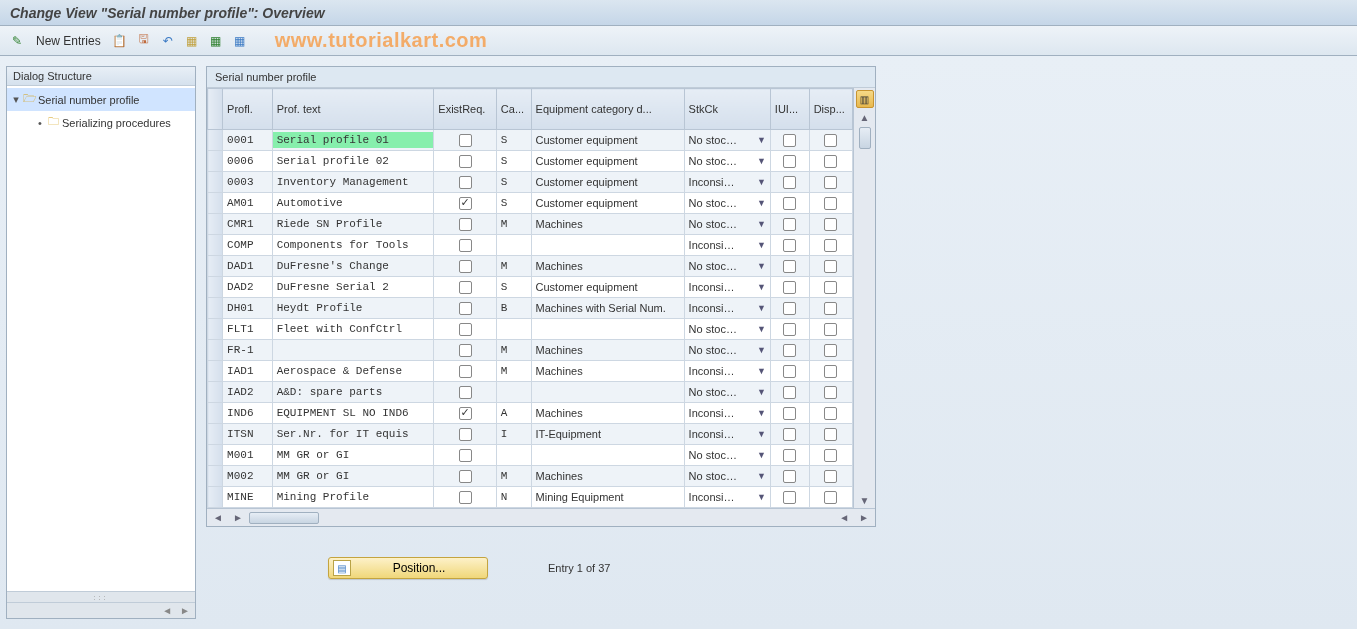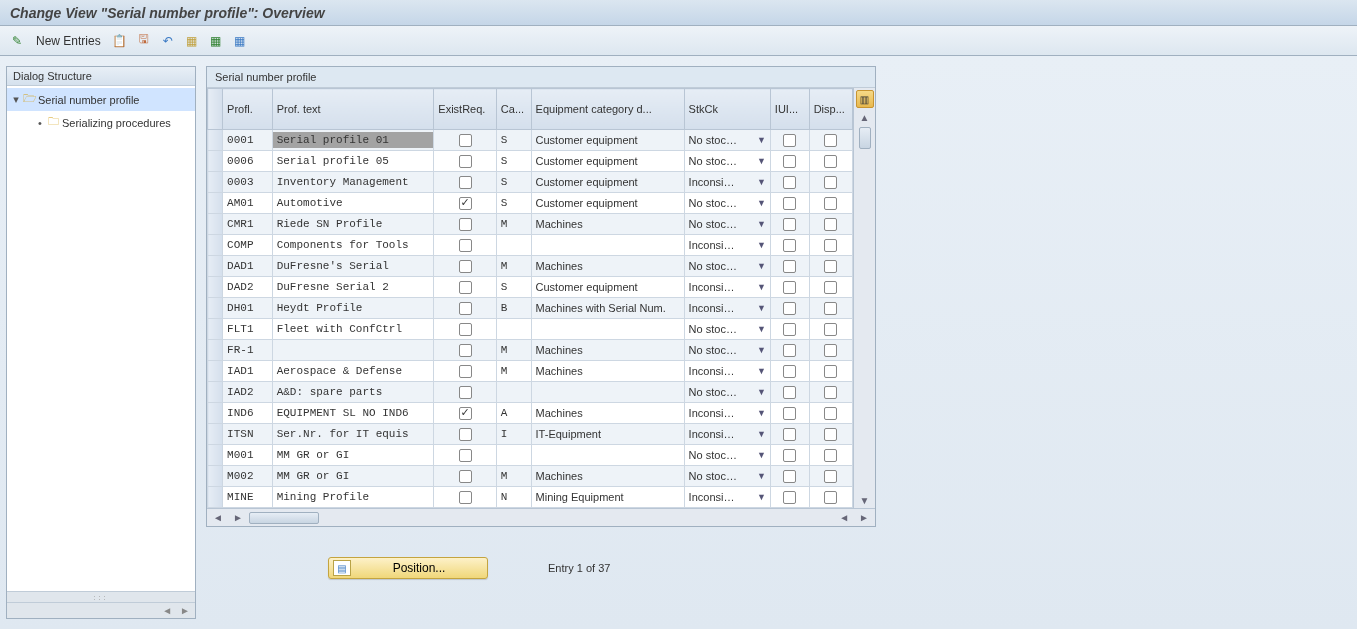--- a/index.html
+++ b/index.html
@@ -23,21 +23,21 @@
   .content { flex: 1; padding: 10px; position: relative; }
   .panel { width: 670px; background: #eef3f8; border: 1px solid #a0b0c0; position: relative;}
   .panel-title { padding: 4px 8px; font-size: 11px; color: #333; background: #dde8f2; border-bottom: 1px solid #c0ccd8;}
   .grid-wrap { display: flex; }
   .grid { border-collapse: collapse; width: 646px; }
   .grid th { background: linear-gradient(#e6edf5, #d4dfec); border: 1px solid #b8c5d4; padding: 14px 4px; font-weight: normal; text-align: left; font-size: 11px; color: #333; white-space: nowrap; overflow: hidden; height: 21px;}
   .grid td { background: #fff; border: 1px solid #cdd7e2; padding: 0; height: 21px; font-size: 11px; vertical-align: middle;}
   .grid tr.alt td { background: #eef3f8; }
   .row-select { width: 14px; background: linear-gradient(to right,#e6edf5, #d4dfec) !important; cursor: pointer;}
   .cell-text { font-family: "Courier New", monospace; font-size: 11px; padding: 2px 4px; display: block; white-space: nowrap; overflow: hidden;}
-  .cell-text.highlighted { background: #a3a3a3; }
+  .cell-text.highlighted { background: #86efac; }
   .cell-check { text-align: center;}
   .chk { width: 13px; height: 13px; border: 1px solid #888; background: #fff; display: inline-block; vertical-align: middle; border-radius: 2px; position: relative; cursor: pointer;}
   .chk.checked::after { content:"✓"; position:absolute; top:-2px; left:1px; font-size:11px; color:#333;}
   .cell-dd { display: flex; align-items: center; justify-content: space-between; padding: 0 2px 0 4px; font-family: "Courier New", monospace; font-size: 11px; cursor: pointer;}
   .dd-arrow { color: #557; font-size: 9px; padding: 0 2px;}
   .vscroll-col { width: 22px; background: #e4e9f0; border-left: 1px solid #b8c5d4; display: flex; flex-direction: column; align-items: center; justify-content: flex-start;}
   .vscroll-config { width: 18px; height: 18px; margin: 2px auto; background: linear-gradient(#f5d988,#e8b84d); border: 1px solid #c89430; border-radius: 2px; font-size: 10px; display: flex; align-items:center; justify-content:center; cursor: pointer;}
   .vscroll-btn { font-size: 10px; color: #667; padding: 2px; cursor: pointer;}
   .vscroll-thumb { width: 12px; height: 22px; background: linear-gradient(#e6edf5,#c8d5e2); border: 1px solid #a0b0c0; border-radius: 2px; margin: 2px;}
   .panel-hscroll { background: #e4e9f0; border-top: 1px solid #b8c5d4; display:flex; align-items:center; gap:2px; padding: 2px; height: 18px;}
@@ -60,20 +60,21 @@
 
 <div class="toolbar">
   <span class="tb-icon" style="color:#2a7e2a">✎</span>
   <span class="tb-text">New Entries</span>
   <span class="tb-icon" style="color:#c08a3c">📋</span>
   <span class="tb-icon" style="color:#c06a3c">🖫</span>
   <span class="tb-icon" style="color:#3b7ac4">↶</span>
   <span class="tb-icon" style="color:#c0a03c">▦</span>
   <span class="tb-icon" style="color:#2a7e2a">▦</span>
   <span class="tb-icon" style="color:#3b7ac4">▦</span>
+  <span class="watermark">www.tutorialkart.com</span>
 </div>
 
 <div class="main">
   <div class="sidebar">
     <div class="sidebar-title">Dialog Structure</div>
     <div class="tree">
       <div class="tree-node selected">
         <span class="tree-expand">▾</span>
         <span class="tree-icon">🗁</span>
         <span>Serial number profile</span>
@@ -133,21 +134,21 @@
                 </td>
                 <td class="c-iui cell-check"><span class="chk"></span></td>
                 <td class="c-disp cell-check"><span class="chk"></span></td>
               </tr>
               <tr>
                 <td class="row-select"></td>
                 <td class="c-profl">
                   <span class="cell-text">0006</span>
                 </td>
                 <td class="c-text">
-                  <span class="cell-text">Serial profile 05</span>
+                  <span class="cell-text">Serial profile 02</span>
                 </td>
                 <td class="c-exist cell-check"><span class="chk"></span></td>
                 <td class="c-cat">
                   <span class="cell-text">S</span>
                 </td>
                 <td class="c-catd">
                   <span class="cell-text" style="font-family:Arial">Customer equipment</span>
                 </td>
                 <td class="c-stk">
                   <div class="cell-dd">
@@ -253,21 +254,21 @@
                 </td>
                 <td class="c-iui cell-check"><span class="chk"></span></td>
                 <td class="c-disp cell-check"><span class="chk"></span></td>
               </tr>
               <tr class="alt">
                 <td class="row-select"></td>
                 <td class="c-profl">
                   <span class="cell-text">DAD1</span>
                 </td>
                 <td class="c-text">
-                  <span class="cell-text">DuFresne's Serial</span>
+                  <span class="cell-text">DuFresne's Change</span>
                 </td>
                 <td class="c-exist cell-check"><span class="chk"></span></td>
                 <td class="c-cat">
                   <span class="cell-text">M</span>
                 </td>
                 <td class="c-catd">
                   <span class="cell-text" style="font-family:Arial">Machines</span>
                 </td>
                 <td class="c-stk">
                   <div class="cell-dd">

